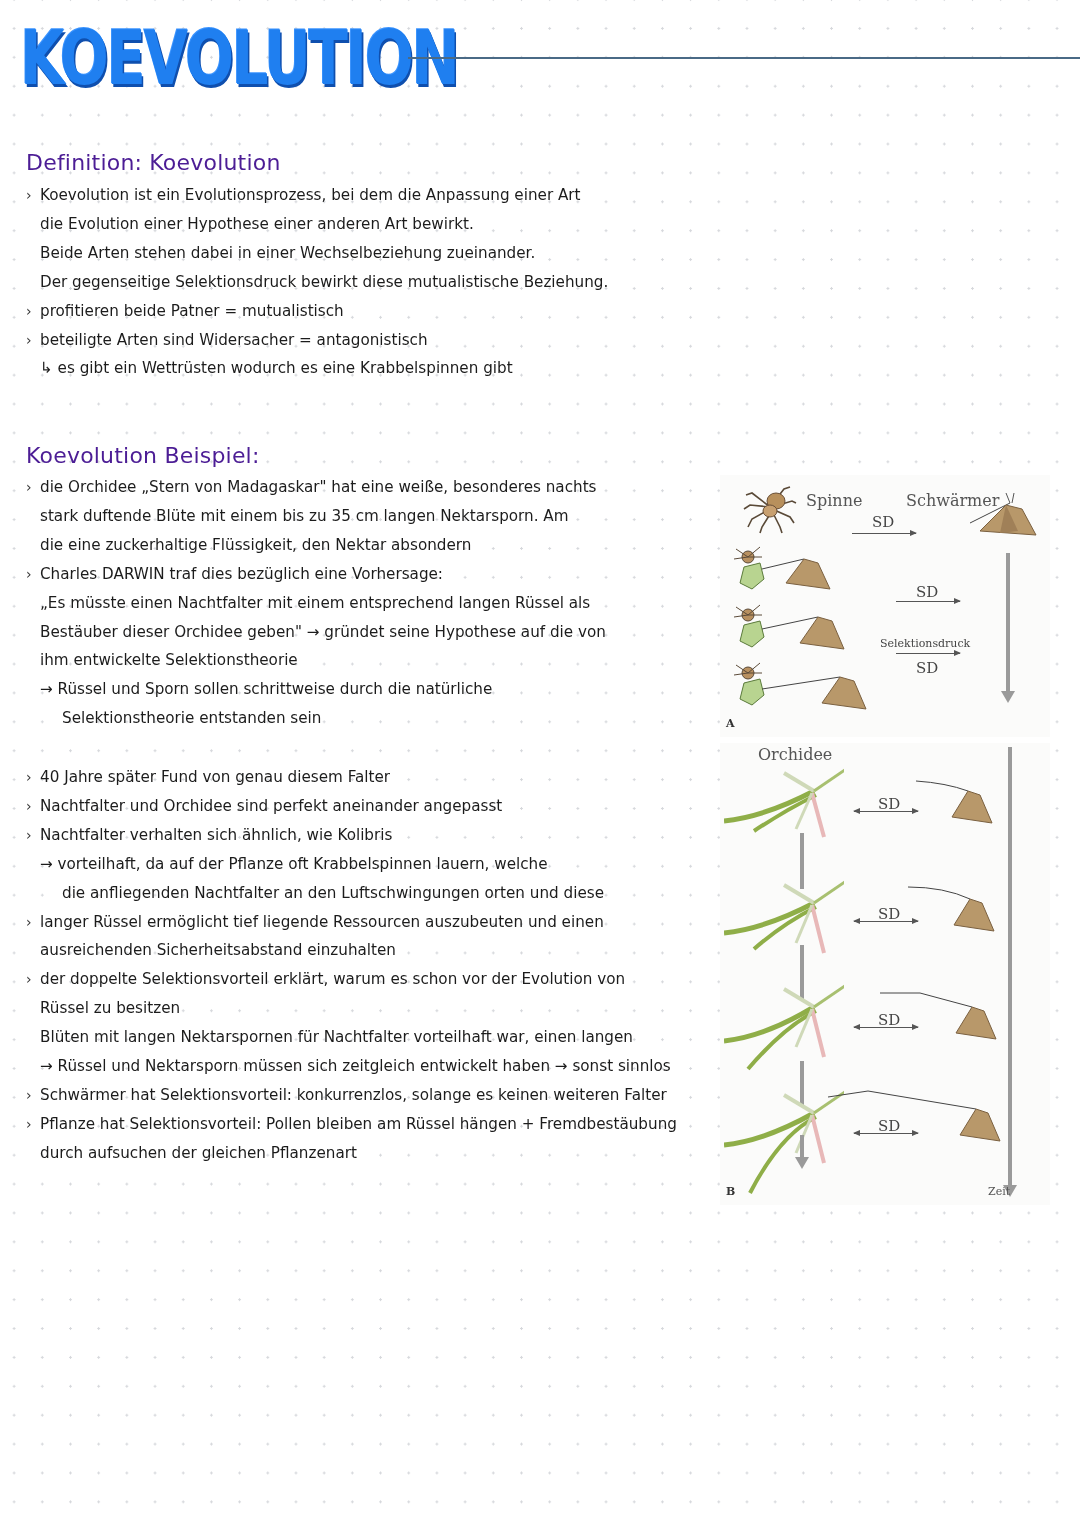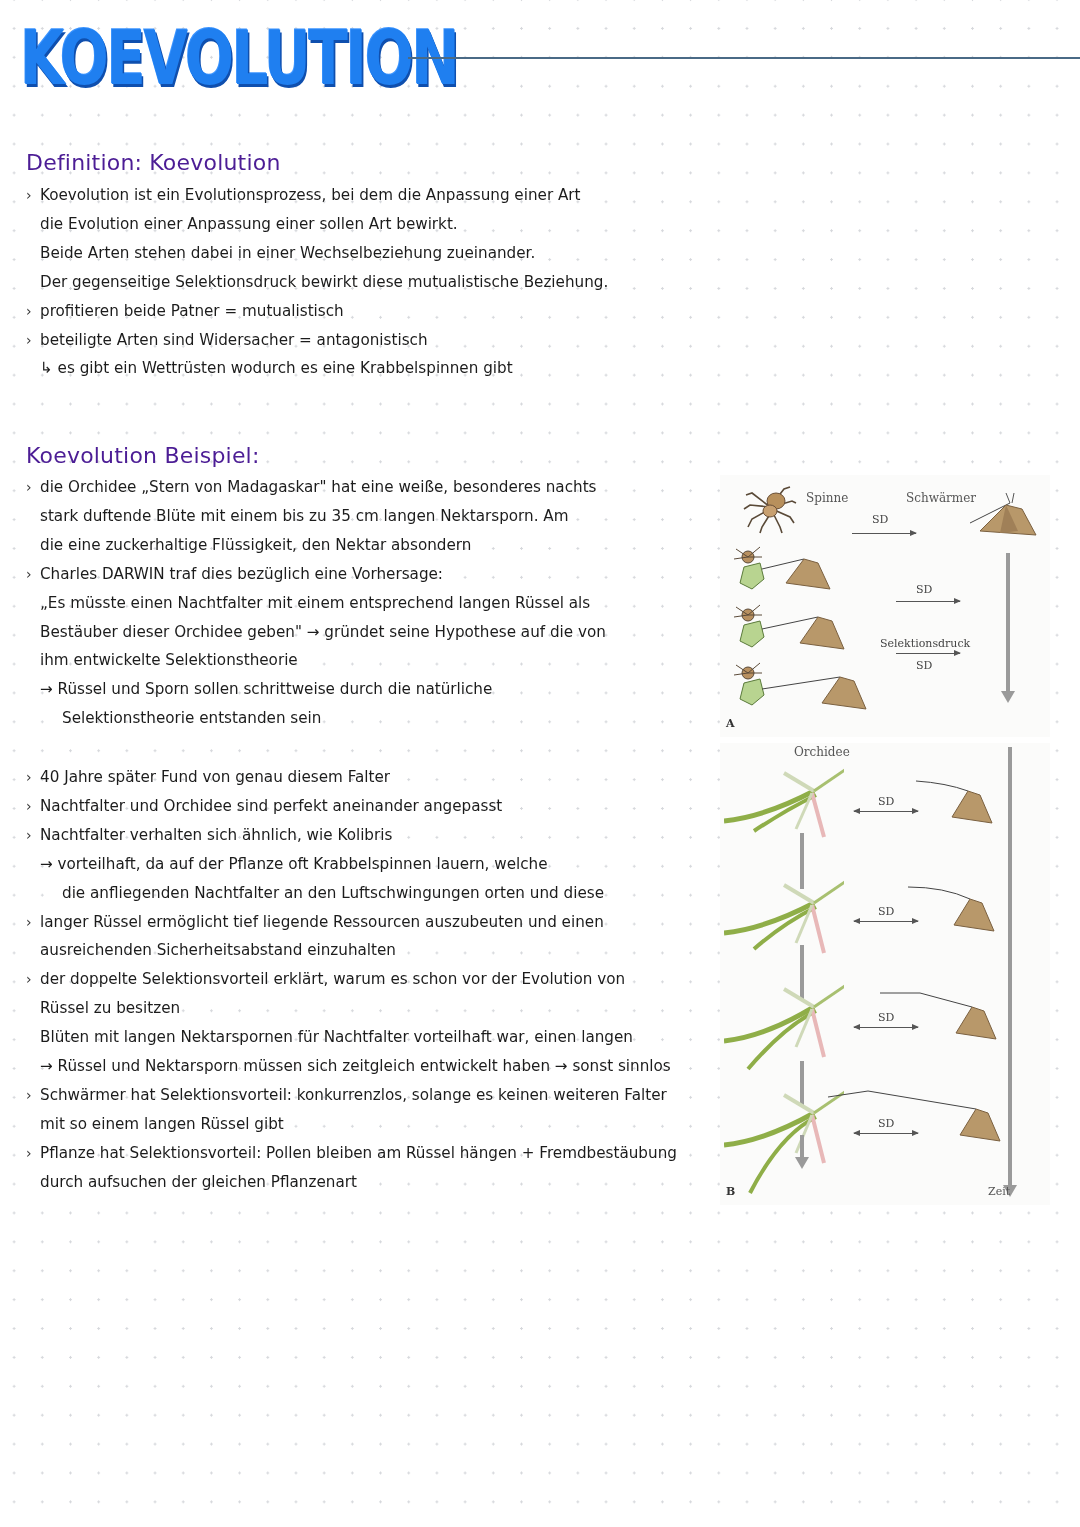--- a/index.html
+++ b/index.html
@@ -44,23 +44,23 @@
   
   .fig {
     position: absolute; left: 720px; top: 475px; width: 330px; height: 730px;
     font-family: "DejaVu Serif", serif; color: #444;
   }
   .panel {
     position: absolute; left: 0; width: 330px; background: #fbfbfa;
   }
   .panelA { top: 0; height: 262px; }
   .panelB { top: 268px; height: 462px; }
-  .lbl { position: absolute; font-size: 12px; color: #555; white-space: nowrap; }
+  .lbl { position: absolute; font-size: 16px; color: #555; white-space: nowrap; }
   .lbl.b { font-weight: bold; color: #333; }
-  .sd { position: absolute; font-size: 11px; color: #444; }
+  .sd { position: absolute; font-size: 15px; color: #444; }
   .arrow-r {
     position: absolute; height: 1.4px; background: #555;
   }
   .arrow-r::after {
     content: ""; position: absolute; right: -1px; top: -3px;
     border-left: 7px solid #555; border-top: 3.5px solid transparent; border-bottom: 3.5px solid transparent;
   }
   .arrow-lr { position: absolute; height: 1.4px; background: #555; }
   .arrow-lr::before {
     content: ""; position: absolute; left: -1px; top: -3px;
@@ -81,21 +81,21 @@
 </style>
 </head>
 <body>
 
 <div class="title">KOEVOLUTION</div>
 <div class="title-rule"></div>
 
 <div class="heading" style="top:150px;">Definition: Koevolution</div>
 <div class="block" id="def-block" style="top:181px;">
     <div class="line bullet"><span class="bullet">›</span><span>Koevolution ist ein Evolutionsprozess, bei dem die Anpassung einer Art</span></div>
-    <div class="line cont"><span>die Evolution einer Anpassung einer sollen Art bewirkt.</span></div>
+    <div class="line cont"><span>die Evolution einer Hypothese einer anderen Art bewirkt.</span></div>
     <div class="line cont"><span>Beide Arten stehen dabei in einer Wechselbeziehung zueinander.</span></div>
     <div class="line cont"><span>Der gegenseitige Selektionsdruck bewirkt diese mutualistische Beziehung.</span></div>
     <div class="line bullet"><span class="bullet">›</span><span>profitieren beide Patner = mutualistisch</span></div>
     <div class="line bullet"><span class="bullet">›</span><span>beteiligte Arten sind Widersacher = antagonistisch</span></div>
     <div class="line sub"><span>↳ es gibt ein Wettrüsten wodurch es eine Krabbelspinnen gibt</span></div>
   </div>
 
 <div class="heading" style="top:443px;">Koevolution Beispiel:</div>
 <div class="block" id="ex-block" style="top:473px;">
     <div class="line bullet"><span class="bullet">›</span><span>die Orchidee „Stern von Madagaskar" hat eine weiße, besonderes nachts</span></div>
@@ -115,21 +115,20 @@
     <div class="line bullet"><span class="bullet">›</span><span>Nachtfalter verhalten sich ähnlich, wie Kolibris</span></div>
     <div class="line sub"><span>→ vorteilhaft, da auf der Pflanze oft Krabbelspinnen lauern, welche</span></div>
     <div class="line subcont"><span>die anfliegenden Nachtfalter an den Luftschwingungen orten und diese</span></div>
     <div class="line bullet"><span class="bullet">›</span><span>langer Rüssel ermöglicht tief liegende Ressourcen auszubeuten und einen</span></div>
     <div class="line cont"><span>ausreichenden Sicherheitsabstand einzuhalten</span></div>
     <div class="line bullet"><span class="bullet">›</span><span>der doppelte Selektionsvorteil erklärt, warum es schon vor der Evolution von</span></div>
     <div class="line cont"><span>Rüssel zu besitzen</span></div>
     <div class="line cont"><span>Blüten mit langen Nektarspornen für Nachtfalter vorteilhaft war, einen langen</span></div>
     <div class="line sub"><span>→ Rüssel und Nektarsporn müssen sich zeitgleich entwickelt haben → sonst sinnlos</span></div>
     <div class="line bullet"><span class="bullet">›</span><span>Schwärmer hat Selektionsvorteil: konkurrenzlos, solange es keinen weiteren Falter</span></div>
-    <div class="line cont"><span>mit so einem langen Rüssel gibt</span></div>
     <div class="line bullet"><span class="bullet">›</span><span>Pflanze hat Selektionsvorteil: Pollen bleiben am Rüssel hängen + Fremdbestäubung</span></div>
     <div class="line cont"><span>durch aufsuchen der gleichen Pflanzenart</span></div>
   </div>
 
 <div class="fig">
 
   <div class="panel panelA">
     <svg class="spider" style="left:22px;top:6px;" width="56" height="54" viewBox="0 0 56 54">
       <g stroke="#5a4a38" stroke-width="1.6" fill="none">
         <path d="M28 26 L10 12 L4 14"></path>
@@ -195,21 +194,21 @@
     <div class="sd" style="left:196px;top:108px;">SD</div>
     <div class="arrow-r" style="left:176px;top:126px;width:64px;"></div>
     <div class="sd" style="left:160px;top:162px;font-size:11px;">Selektionsdruck</div>
     <div class="arrow-r" style="left:176px;top:178px;width:64px;"></div>
     <div class="sd" style="left:196px;top:184px;">SD</div>
     <div class="vbar arrow" style="left:286px;top:78px;height:140px;"></div>
     <div class="lbl b" style="left:6px;top:242px;font-size:11px;">A</div>
   </div>
 
   <div class="panel panelB">
-    <div class="lbl" style="left:38px;top:2px;margin-left:36px;">Orchidee</div>
+    <div class="lbl" style="left:38px;top:2px;">Orchidee</div>
     <div class="vbar" style="left:288px;top:4px;height:440px;"></div>
     <div class="vbar arrow" style="left:288px;top:4px;height:440px;background:transparent;"></div>
     <div class="lbl" style="left:268px;top:442px;font-size:11px;">Zeit</div>
 
     <svg class="orchid" style="left:4px;top:18px;" width="120" height="90" viewBox="0 0 120 90">
       <path d="M0 60 Q40 56 90 30" stroke="#8fae48" stroke-width="5" fill="none"></path>
       <path d="M30 70 Q60 50 92 34" stroke="#8fae48" stroke-width="4" fill="none"></path>
       <path d="M90 30 L60 12" stroke="#cfd9b8" stroke-width="4"></path>
       <path d="M90 30 L128 4" stroke="#a8c070" stroke-width="3"></path>
       <path d="M88 32 L100 76" stroke="#e8b8b8" stroke-width="4"></path>

